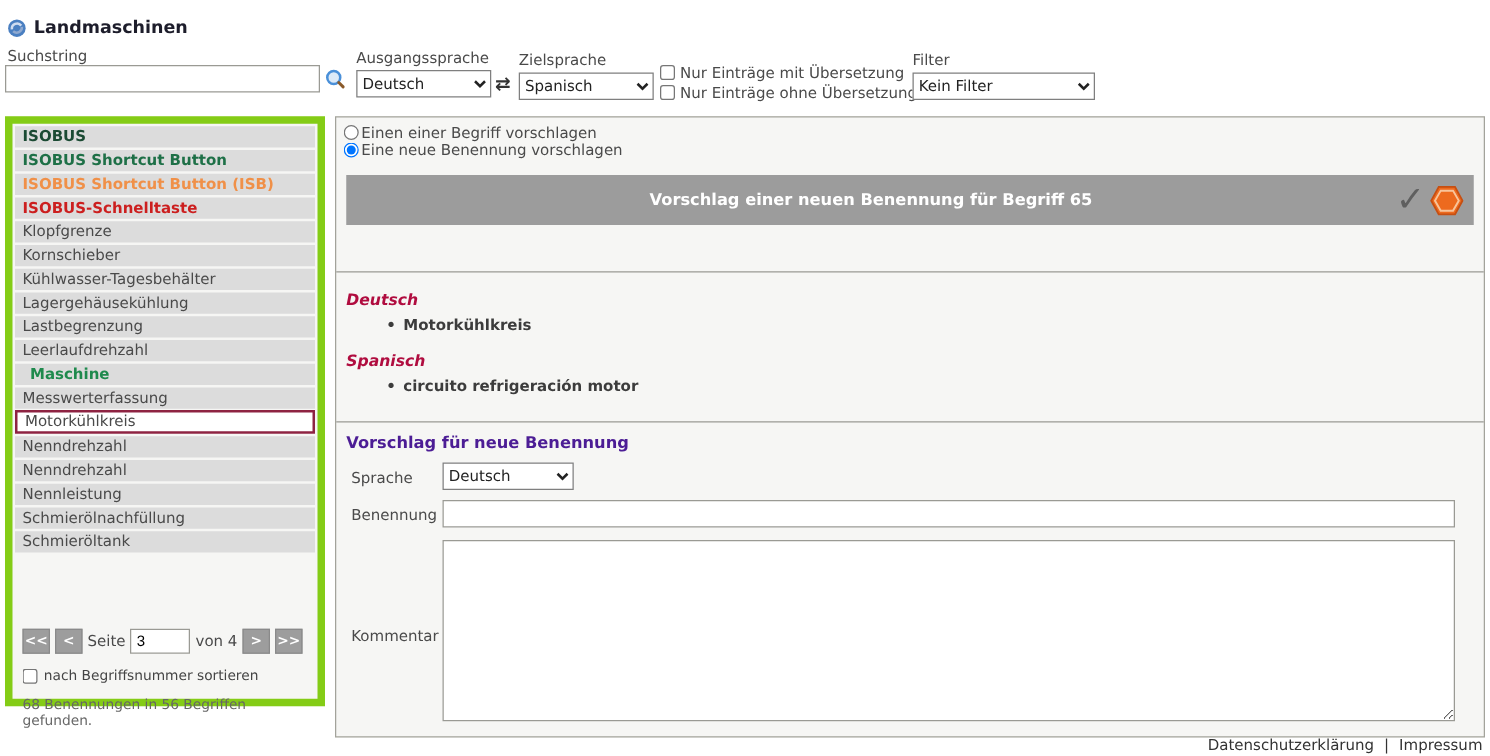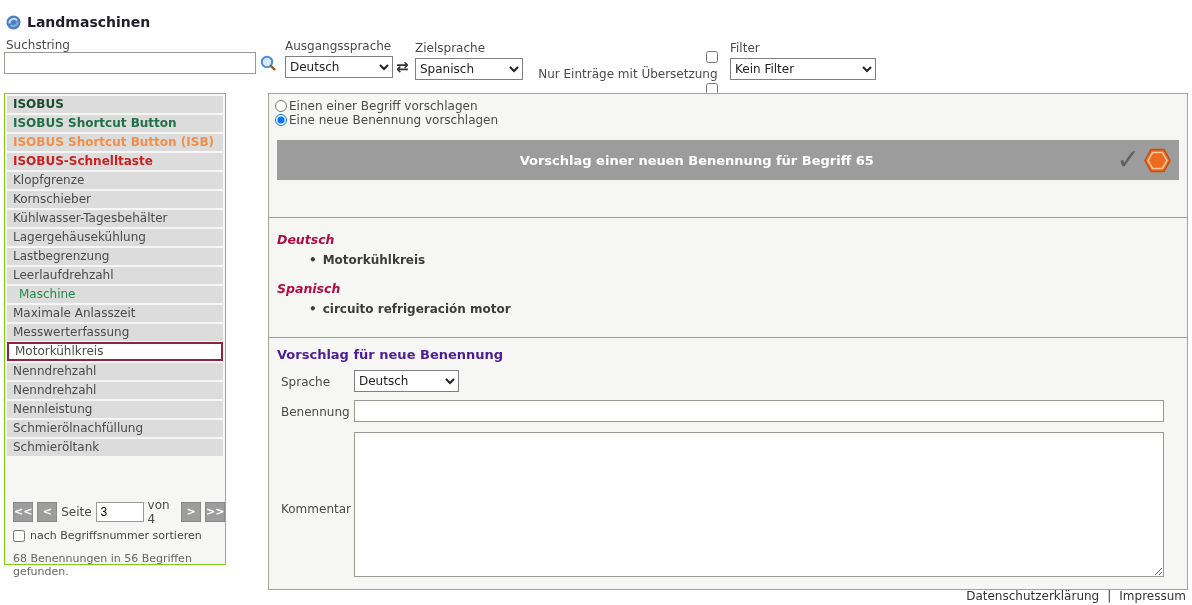--- a/index.html
+++ b/index.html
@@ -18,25 +18,25 @@
 
   .field-block { position:absolute; }
   .field-block .lbl { display:block; margin-bottom:3px; }
   select { height:22px; border:1px solid #7f7f7f; background:#fff; font-size:12px; font-family:"DejaVu Sans",sans-serif; color:#222; }
   .src-lang { top:39px; left:285px; } .src-lang select { width:108px; }
   .tgt-lang { top:41px; left:415px; } .tgt-lang select { width:108px; }
   .swap-icon { position:absolute; top:58px; left:396px; font-size:15px; font-weight:bold; color:#333; cursor:pointer; }
   .filter-block { top:41px; left:730px; } .filter-block select { width:146px; }
 
   .trans-checks { position:absolute; top:51px; left:528px; display:flex; flex-direction:column; gap:2px; }
-  .trans-checks label { display:flex; align-items:flex-end; gap:4px; font-size:12px; color:#4a4a4a;flex-direction:column; }
+  .trans-checks label { display:flex; align-items:center; gap:4px; font-size:12px; color:#4a4a4a; }
   input[type=checkbox], input[type=radio] { width:12px; height:12px; margin:0; }
 
   
-  .left-panel { position:absolute; left:4px; top:93px; width:222px; height:472px; border:1px solid #84cc16; background:#f6f6f4; }
+  .left-panel { position:absolute; left:4px; top:93px; width:256px; height:472px; border:6px solid #84cc16; background:#f6f6f4; }
   .term-rows { position:absolute; top:2px; left:2px; right:2px; }
   .term-row { height:17px; line-height:17px; margin-bottom:2px; background:#dcdcdc; padding-left:6px; font-size:12px; color:#4a4a4a; cursor:pointer; white-space:nowrap; overflow:hidden; }
   .term-row.selected { background:#fff; border:2px solid #8e2342; height:19px; line-height:15px; margin-top:-1px; }
 
   .pagination { position:absolute; left:8px; top:404px; display:flex; align-items:center; gap:4px; }
   .pg-btn { width:22px; height:20px; background:#9d9d9d; border:1px solid #8a8a8a; color:#fff; font-size:11px; font-weight:bold; text-align:center; line-height:18px; cursor:pointer; }
   .pg-input { width:48px; height:20px; border:1px solid #9a9a94; font-size:12px; padding:0 4px; }
   .sort-check { position:absolute; left:8px; top:435px; display:flex; align-items:center; gap:5px; }
   .sort-check span { font-size:11px; color:#444; }
   .result-summary { position:absolute; left:8px; top:458px; }
@@ -128,22 +128,21 @@
       <div class="term-row" style="color: rgb(27, 74, 51); font-weight: bold;">ISOBUS</div>
       <div class="term-row" style="color: rgb(30, 112, 71); font-weight: bold;">ISOBUS Shortcut Button</div>
       <div class="term-row" style="color: rgb(240, 144, 72); font-weight: bold;">ISOBUS Shortcut Button (ISB)</div>
       <div class="term-row" style="color: rgb(204, 31, 31); font-weight: bold;">ISOBUS-Schnelltaste</div>
       <div class="term-row" style="color: rgb(74, 74, 74);">Klopfgrenze</div>
       <div class="term-row" style="color: rgb(74, 74, 74);">Kornschieber</div>
       <div class="term-row" style="color: rgb(74, 74, 74);">Kühlwasser-Tagesbehälter</div>
       <div class="term-row" style="color: rgb(74, 74, 74);">Lagergehäusekühlung</div>
       <div class="term-row" style="color: rgb(74, 74, 74);">Lastbegrenzung</div>
       <div class="term-row" style="color: rgb(74, 74, 74);">Leerlaufdrehzahl</div>
-      <div class="term-row" style="color: rgb(31, 138, 77); font-weight: normal; padding-left: 12px;">Maschine</div>
-      <div class="term-row" style="color: rgb(74, 74, 74);">Maximale Anlasszeit</div>
+      <div class="term-row" style="color: rgb(31, 138, 77); font-weight: bold; padding-left: 12px;">Maschine</div>
       <div class="term-row" style="color: rgb(74, 74, 74);">Messwerterfassung</div>
       <div class="term-row selected" style="color: rgb(74, 74, 74);">Motorkühlkreis</div>
       <div class="term-row" style="color: rgb(74, 74, 74);">Nenndrehzahl</div>
       <div class="term-row" style="color: rgb(74, 74, 74);">Nenndrehzahl</div>
       <div class="term-row" style="color: rgb(74, 74, 74);">Nennleistung</div>
       <div class="term-row" style="color: rgb(74, 74, 74);">Schmierölnachfüllung</div>
       <div class="term-row" style="color: rgb(74, 74, 74);">Schmieröltank</div>
     </div>
 
   <div class="pagination">

